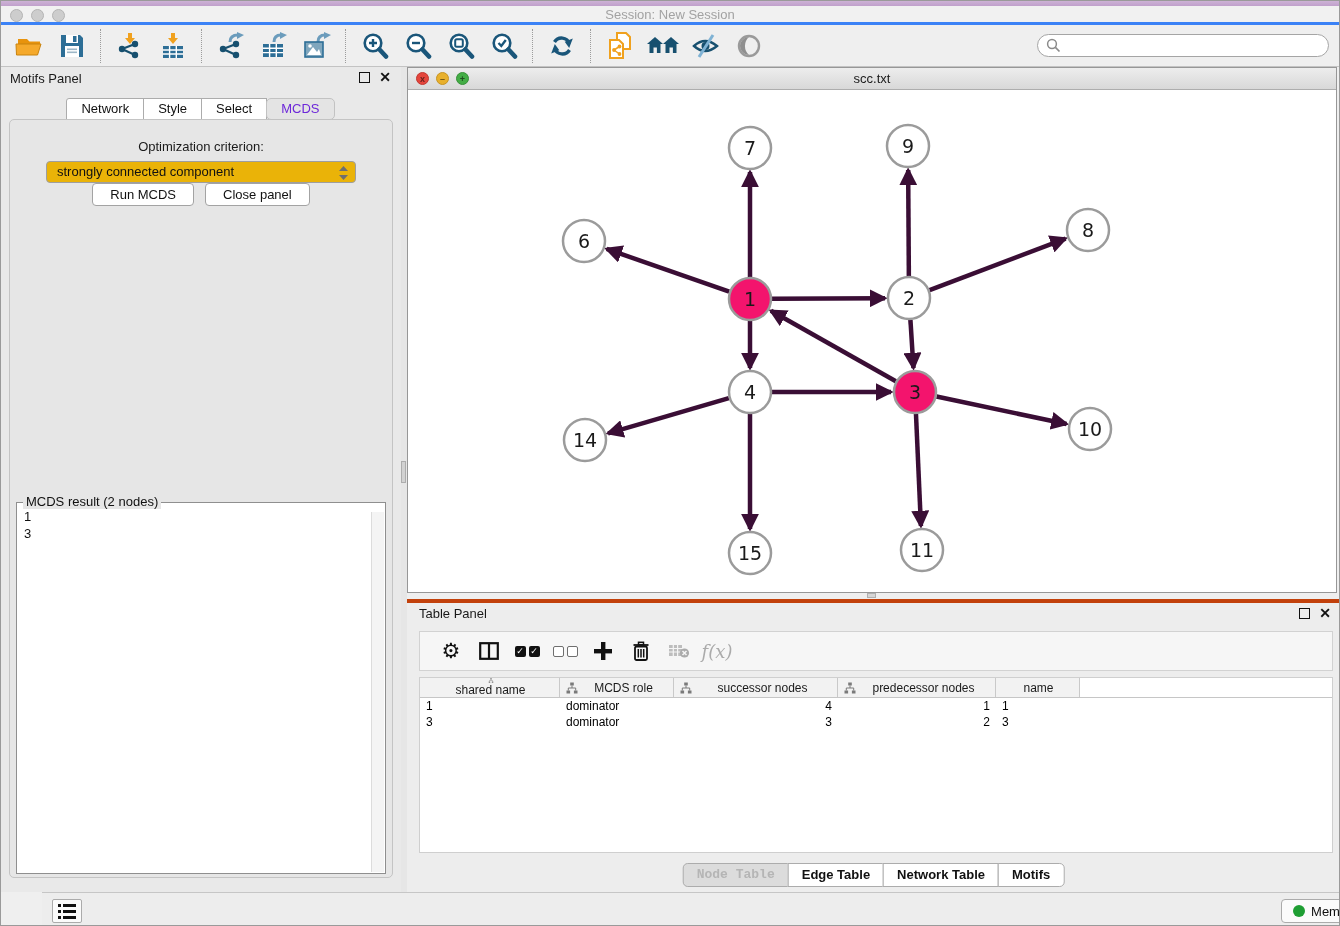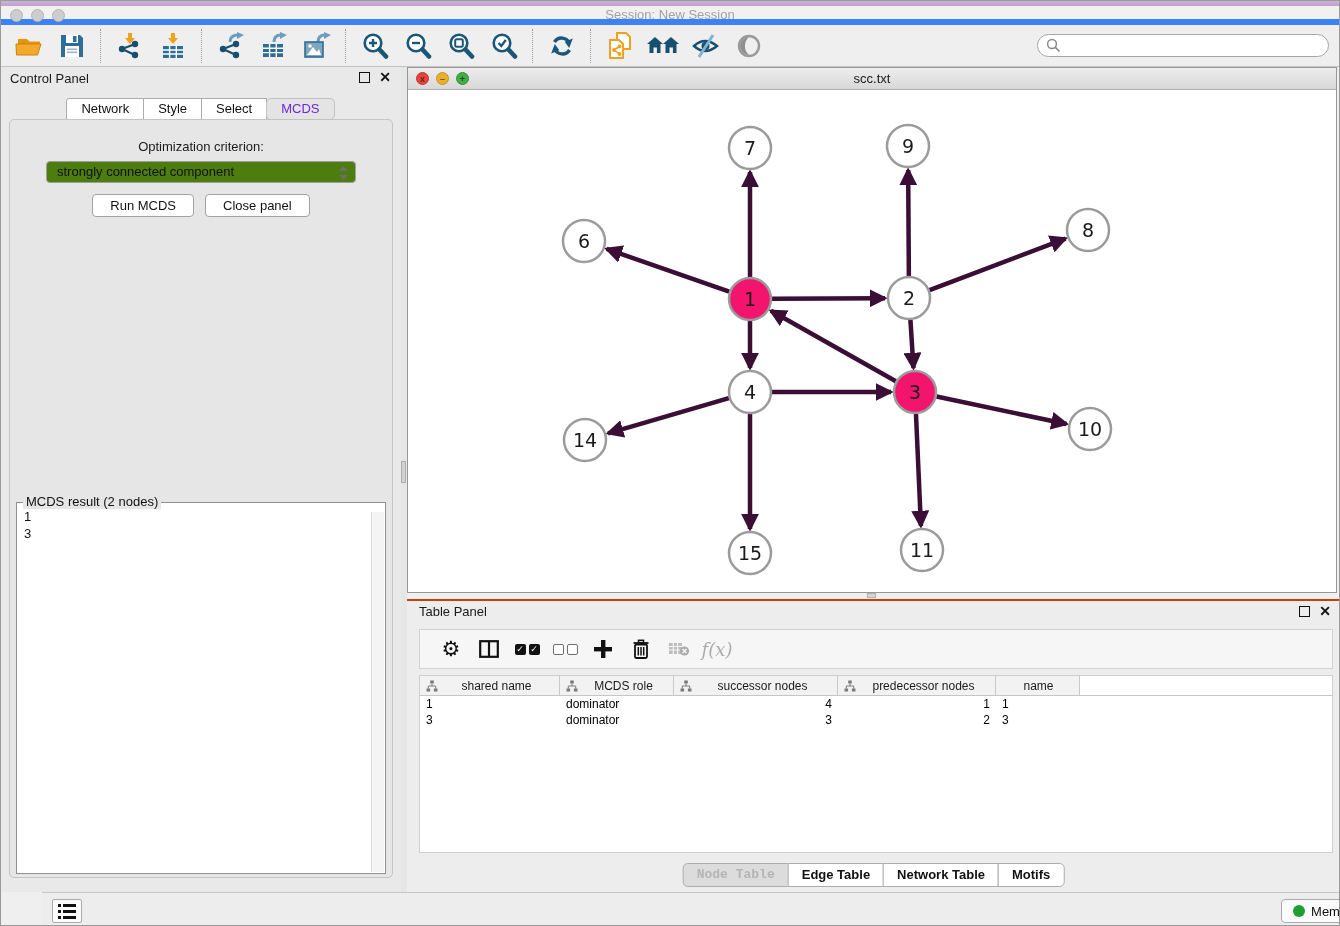--- a/index.html
+++ b/index.html
@@ -7,21 +7,21 @@
   .app {
     position: relative; width: 1340px; height: 926px;
     background:#EFEFEF; overflow:hidden;
     font-family:"Liberation Sans", sans-serif; color:#222;
     border:1px solid #9A9A9A;
   }
   
   .purple-strip { position:absolute; left:0; top:0; width:100%; height:5px;
     background:linear-gradient(#CDB2D6,#C0A0CB); }
   .titlebar { position:absolute; left:0; top:5px; width:100%; height:19px;
-    background:#F1F1F1; border-bottom:6px solid #3b82f6;
+    background:#F1F1F1; border-bottom:3px solid #3b82f6;
     text-align:center; font-size:13px; line-height:18px; color:#A2A2A2; }
   .lights { position:absolute; left:9px; top:3px; display:flex; gap:8px; }
   .light { width:13px; height:13px; border-radius:50%;
     background:#CDCDCD; border:1px solid #B4B4B4; }
   
   .toolbar { position:absolute; left:0; top:24px; width:100%; height:42px;
     background:#EFEFEF; border-bottom:1px solid #C3C3C3;
     display:flex; align-items:center; padding-left:6px; }
   .tbtn { width:43px; height:38px; display:flex; align-items:center;
     justify-content:center; background:transparent; border:none; cursor:default; }
@@ -41,25 +41,25 @@
   .close-x { font-size:14px; font-weight:bold; color:#111; line-height:11px; }
   .cp-tabs { position:absolute; top:31px; left:0; width:100%; display:flex; justify-content:center; }
   .cp-tab { background:#fff; border:1px solid #ACACAC; margin-left:-1px;
     font-size:13px; padding:2px 14px 3px; color:#111; }
   .cp-tab:first-child { border-radius:3px 0 0 0; }
   .cp-tab.sel { background:#E4E4E4; color:#6d28d9; border-color:#C2C2C2;
     border-radius:5px; position:relative; z-index:2; }
   .cp-content { position:absolute; left:8px; right:8px; top:52px; bottom:14px;
     background:#E6E6E6; border:1px solid #C4C4C4; border-radius:5px; }
   .opt-label { text-align:center; font-size:13px; margin-top:19px; color:#1A1A1A; }
-  .criterion { position:relative; margin:7px 36px 0; height:22px; background:#4d7c0f;
+  .criterion { position:relative; margin:7px 36px 0; height:22px; background:#eab308;
     border:1px solid #9E9E9E; border-radius:4px; font-size:13px; line-height:20px;
     padding-left:10px; color:#111; }
   .criterion svg { position:absolute; right:6px; top:3px; }
-  .btn-row { display:flex; justify-content:center; gap:11px; margin-top:11px; }
+  .btn-row { display:flex; justify-content:center; gap:11px; }
   .mac-btn { background:#fff; border:1px solid #A3A3A3; border-radius:4px;
     font-size:13px; padding:3px 17px; color:#111;
     font-family:"Liberation Sans",sans-serif; }
   .result-fieldset { position:absolute; left:6px; right:6px; top:382px; bottom:3px;
     border:1px solid #8F8F8F; background:#fff;padding-left:36px; }
   .result-legend { position:absolute; top:-9px; left:6px; background:#E6E6E6;
     padding:0 3px; font-size:13px; color:#111; }
   .result-text { position:absolute; left:7px; top:5px; right:20px; bottom:4px;
     font-size:13px; line-height:17px; white-space:pre; color:#111; overflow:hidden; }
   .result-scroll { position:absolute; right:1px; top:9px; bottom:1px; width:13px;
@@ -78,21 +78,21 @@
   .nlight { width:13px; height:13px; border-radius:50%; font-size:9px; line-height:13px;
     text-align:center; color:rgba(0,0,0,0.55); font-weight:bold; }
   .nlight.red { background:#E4453C; border:1px solid #C23730; }
   .nlight.yellow { background:#E8B02C; border:1px solid #C79423; }
   .nlight.green { background:#43AD45; border:1px solid #379039; }
   .net-canvas { position:absolute; left:0; top:22px; width:928px; height:502px; background:#fff; }
   .hsplit-handle { position:absolute; left:866px; top:592px; width:9px; height:5px;
     background:#D6D6D6; border:1px solid #B0B0B0; }
   
   .table-panel { position:absolute; left:406px; top:598px; width:934px; height:293px;
-    background:#EDEDED; border-top:2px solid #c2410c; }
+    background:#EDEDED; border-top:4px solid #c2410c; }
   .tp-head { position:absolute; left:0; top:0; width:100%; height:24px;
     font-size:13px; line-height:22px; padding-left:12px; color:#1A1A1A; }
   .tp-toolbar { position:absolute; left:12px; right:8px; top:28px; height:40px;
     background:#F6F6F6; border:1px solid #D2D2D2; display:flex; align-items:center;
     padding-left:12px; gap:0; }
   .tp-tool { width:38px; height:34px; display:flex; align-items:center; justify-content:center;
     background:transparent; border:none; }
   .gear-glyph { font-size:21px; color:#111; font-family:"DejaVu Sans",sans-serif; line-height:20px; }
   .checkpair { display:flex; gap:3px; }
   .chk { width:11px; height:11px; background:#111; border-radius:2px; color:#fff;
@@ -279,21 +279,21 @@
       <svg class="search-glass" width="15" height="15" viewBox="0 0 15 15">
         <circle cx="6" cy="6" r="4.4" fill="none" stroke="#8A8A8A" stroke-width="1.5"></circle>
         <line x1="9.4" y1="9.4" x2="13.5" y2="13.5" stroke="#8A8A8A" stroke-width="1.7"></line>
       </svg>
       <input class="search-input" type="text" placeholder="" style="">
     </div>
   </div>
 
   <div class="control-panel">
     <div class="panel-head">
-      <span>Control Panel</span>
+      <span>Motifs Panel</span>
       <span class="panel-head-icons">
         <span class="float-box"></span>
         <span class="close-x">✕</span>
       </span>
     </div>
     <div class="cp-tabs">
       <div class="cp-tab">Network</div>
       <div class="cp-tab">Style</div>
       <div class="cp-tab">Select</div>
       <div class="cp-tab sel">MCDS</div>
@@ -439,21 +439,21 @@
           <circle cx="16.5" cy="10" r="4.6" fill="#ABABAB"></circle>
           <path d="M14.5 8 l4 4 M18.5 8 l-4 4" stroke="#F6F6F6" stroke-width="1.5"></path>
         </svg>
       </button>
       <button class="tp-tool">
         <span class="fx-glyph">f(x)</span>
       </button>
     </div>
     <div class="tp-table">
       <div class="thead">
-          <div class="th" style="width: 140px;">
+          <div class="th" style="width: 140px; flex-direction: column;">
             <svg width="12" height="12" viewBox="0 0 12 12">
               <rect x="4.2" y="0.5" width="3.6" height="3" fill="#7A7A7A"></rect>
               <path d="M6 3.5 V6 M2.3 8.5 V6 H9.7 V8.5" stroke="#7A7A7A" stroke-width="1" fill="none"></path>
               <rect x="0.5" y="8.5" width="3.6" height="3" fill="#7A7A7A"></rect>
               <rect x="7.9" y="8.5" width="3.6" height="3" fill="#7A7A7A"></rect>
             </svg>
             <span class="th-label">shared name</span>
           </div>
           <div class="th" style="width: 114px;">
             <svg width="12" height="12" viewBox="0 0 12 12">

